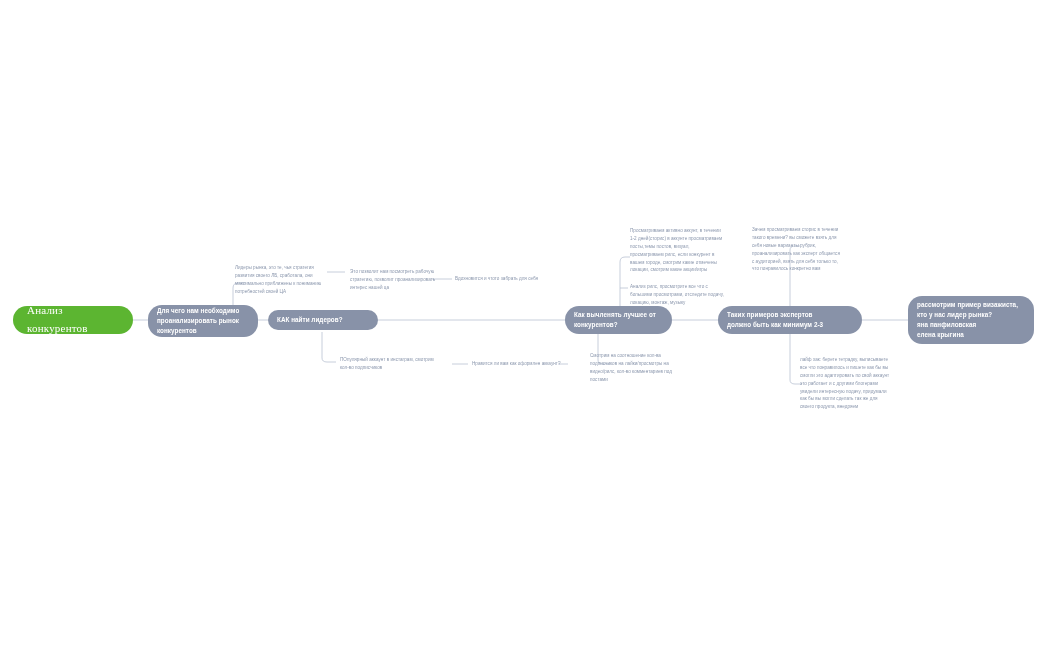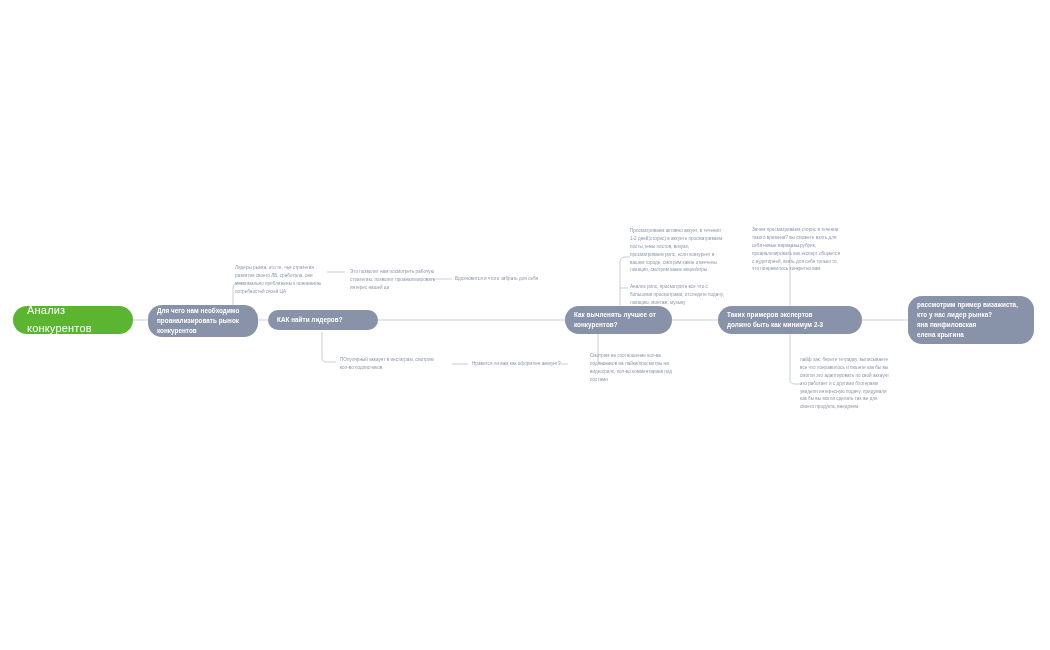--- a/index.html
+++ b/index.html
@@ -44,20 +44,21 @@
   }
   .node.root {
     background: #5cb531;
     border-radius: 17px;
     color: #ffffff;
     font-size: 11px;
     font-weight: normal;
     letter-spacing: 0.2px;
     justify-content: flex-start;
     padding-left: 14px;
+    font-family: Liberation Serif, serif;
   }
   .leaf {
     position: absolute;
     box-sizing: border-box;
     color: #8b97ad;
     font-size: 4.6px;
     line-height: 1.72;
     white-space: pre-line;
     letter-spacing: 0.02px;
   }

